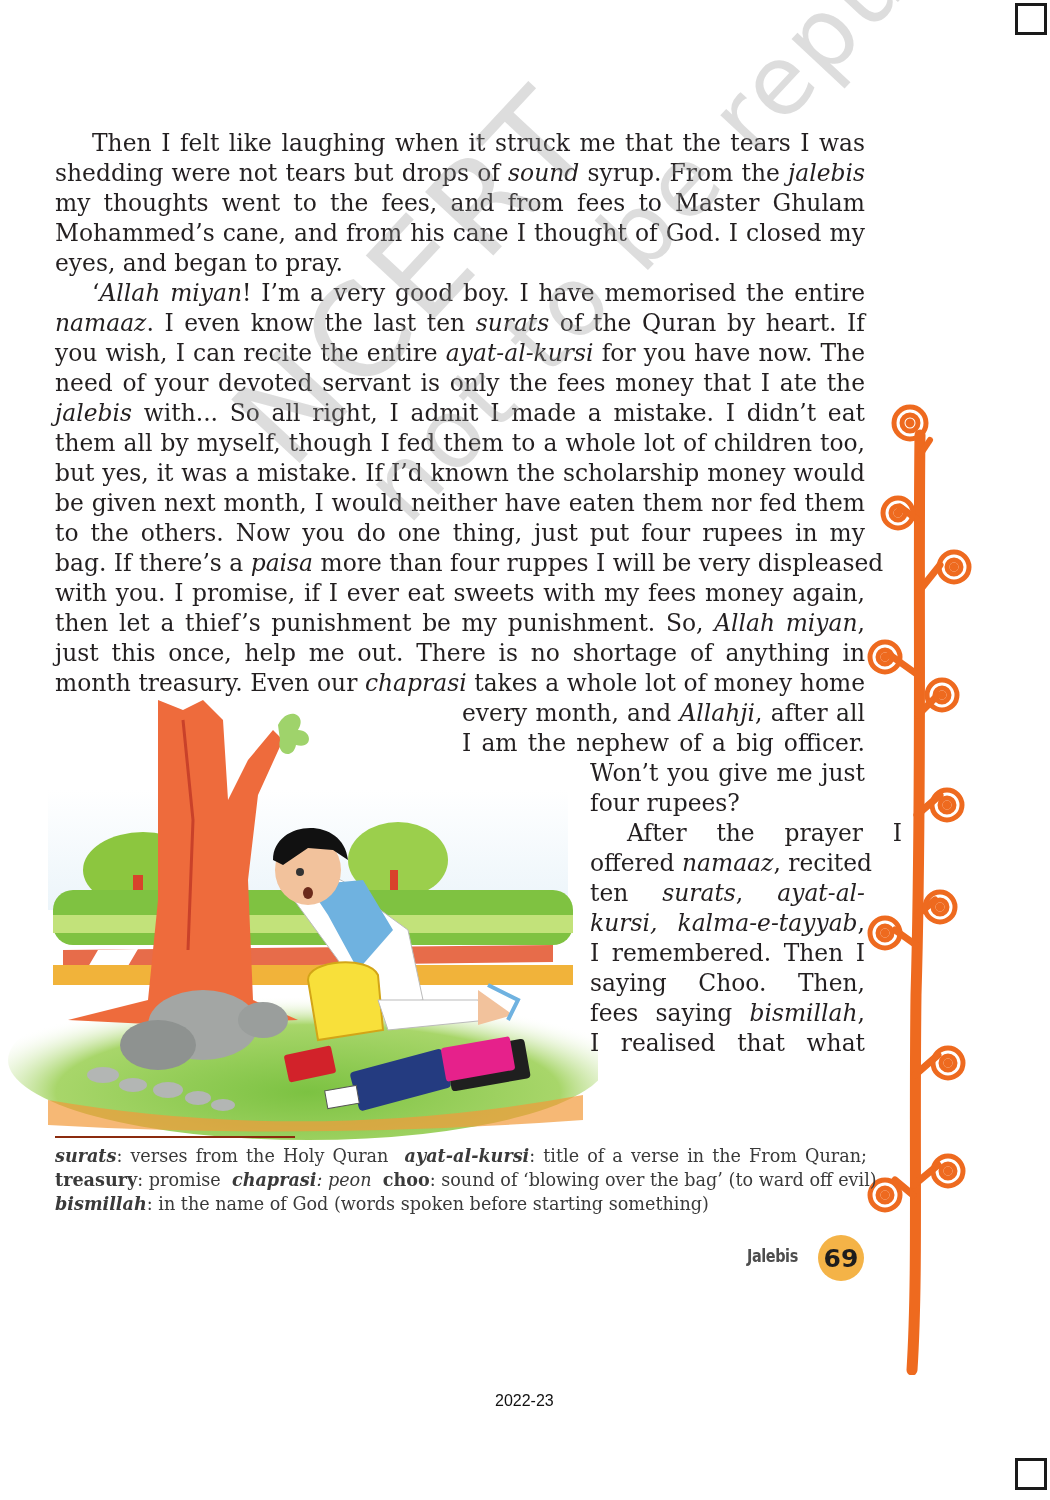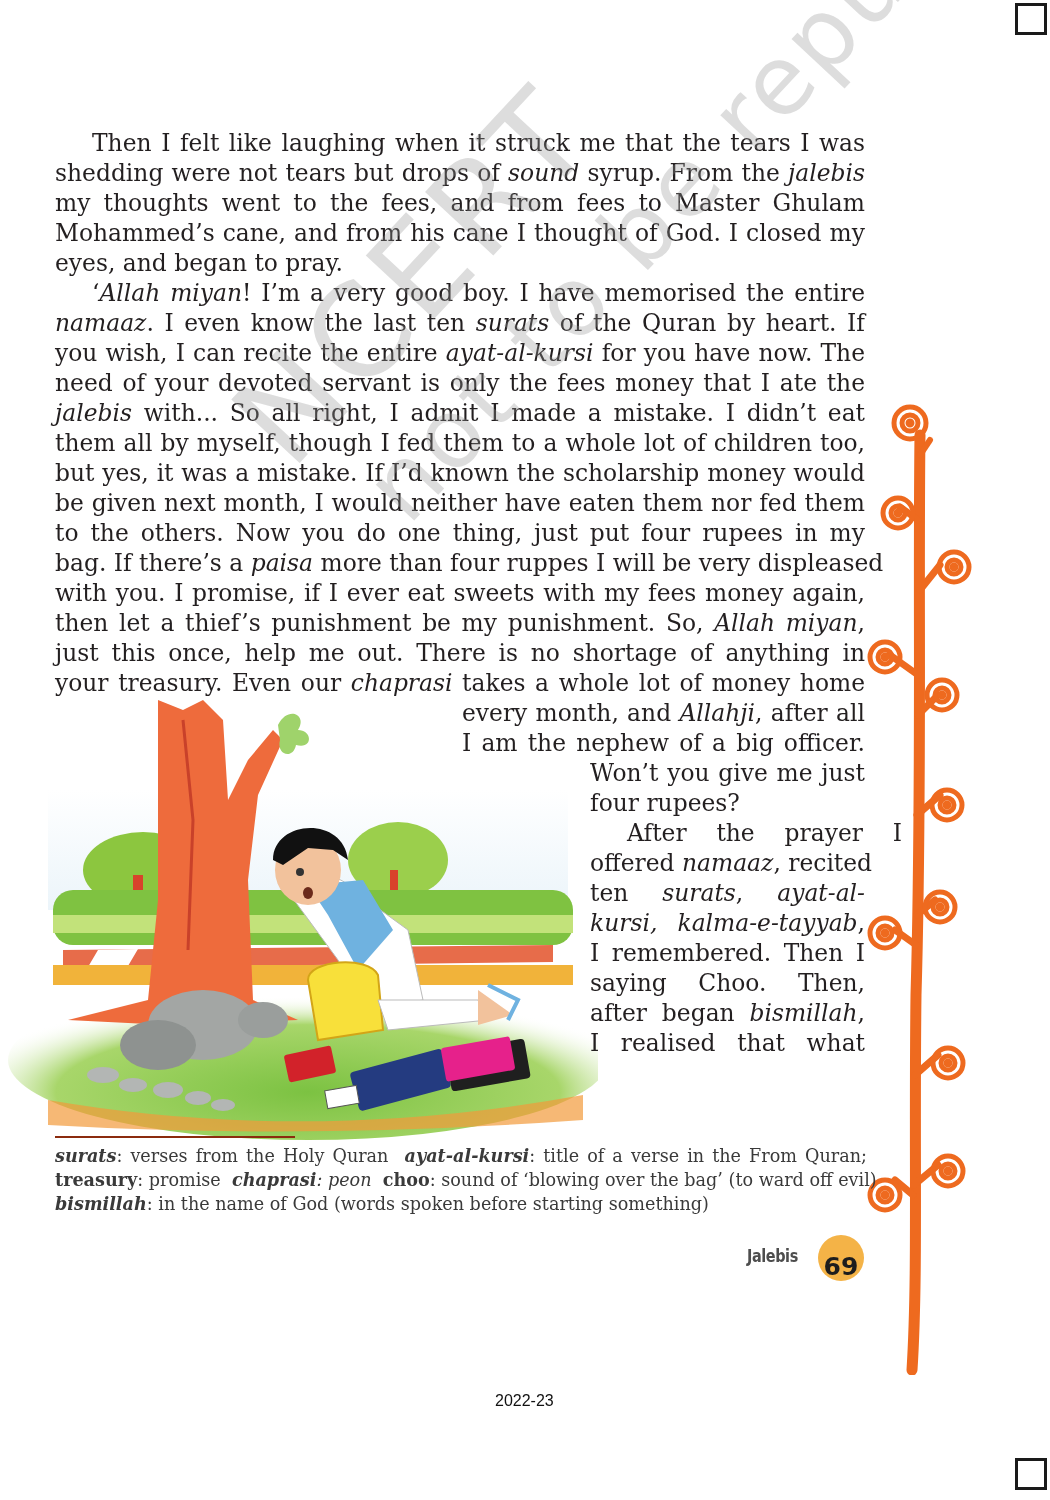--- a/index.html
+++ b/index.html
@@ -22,21 +22,21 @@
   .illustration { position: absolute; left: 8px; top: 700px; width: 590px; height: 440px; z-index: 1; }
 
   .rule { position: absolute; left: 55px; top: 1136px; width: 240px; height: 2px; background: #8b2b0e; z-index: 3; }
   .glossary { position: absolute; left: 55px; top: 1144px; width: 812px; font-family: "DejaVu Serif", serif; font-size: 17.6px; line-height: 23px; color: #3a3a3a; z-index: 3; }
   .gl-line { display: block; white-space: nowrap; text-align: justify; text-align-last: justify; }
   .gl-line.last { text-align-last: left; }
   .gl-term { font-weight: bold; }
   .gl-term.it { font-style: italic; }
 
   .footer-chapter { position: absolute; left: 747px; top: 1246px; font-family: "DejaVu Sans", sans-serif; font-weight: bold; font-size: 17px; color: #4d4d4d; letter-spacing: -0.5px; transform: scaleX(0.85); transform-origin: left center; }
-  .page-num { position: absolute; left: 818px; top: 1235px; width: 46px; height: 46px; border-radius: 50%; background: #f4b347; display: flex; align-items: flex-end; justify-content: center; font-family: "DejaVu Sans", sans-serif; font-weight: bold; font-size: 25px; color: #1d1d1d; }
+  .page-num { position: absolute; left: 818px; top: 1235px; width: 46px; height: 46px; border-radius: 50%; background: #f4b347; display: flex; align-items: center; justify-content: center; font-family: "DejaVu Sans", sans-serif; font-weight: bold; font-size: 25px; color: #1d1d1d; }
   .year { position: absolute; left: 495px; top: 1392px; font-family: "Liberation Sans", sans-serif; font-size: 16px; color: #111; }
 
   .vine { position: absolute; left: 860px; top: 395px; width: 120px; height: 980px; z-index: 2; }
 </style>
 </head>
 <body>
 
 <div class="corner-mark corner-top"></div>
 <div class="corner-mark corner-bottom"></div>
 
@@ -124,32 +124,32 @@
     <span class="line"><span>need of your devoted servant is only the fees money that I ate the</span></span>
     <span class="line"><i>jalebis</i><span> with... So all right, I admit I made a mistake. I didn’t eat</span></span>
     <span class="line"><span>them all by myself, though I fed them to a whole lot of children too,</span></span>
     <span class="line"><span>but yes, it was a mistake. If I’d known the scholarship money would</span></span>
     <span class="line"><span>be given next month, I would neither have eaten them nor fed them</span></span>
     <span class="line"><span>to the others. Now you do one thing, just put four rupees in my</span></span>
     <span class="line"><span>bag. If there’s a </span><i>paisa</i><span> more than four ruppes I will be very displeased</span></span>
     <span class="line"><span>with you. I promise, if I ever eat sweets with my fees money again,</span></span>
     <span class="line"><span>then let a thief’s punishment be my punishment. So, </span><i>Allah miyan</i><span>,</span></span>
     <span class="line"><span>just this once, help me out. There is no shortage of anything in</span></span>
-    <span class="line"><span>your treasury. Even our </span><i>chaprasi</i><span> takes a whole lot of money home</span></span>
+    <span class="line"><span>month treasury. Even our </span><i>chaprasi</i><span> takes a whole lot of money home</span></span>
     <span class="line" style="margin-left: 407px; width: 403px;"><span>every month, and </span><i>Allahji</i><span>, after all</span></span>
     <span class="line" style="margin-left: 407px; width: 403px;"><span>I am the nephew of a big officer.</span></span>
     <span class="line" style="margin-left: 535px; width: 275px;"><span>Won’t you give me just</span></span>
     <span class="line last" style="margin-left: 535px; width: 275px;"><span>four rupees?</span></span>
     <span class="line indent" style="margin-left: 535px; width: 275px;"><span>After the prayer I</span></span>
     <span class="line" style="margin-left: 535px; width: 275px;"><span>offered </span><i>namaaz</i><span>, recited</span></span>
     <span class="line" style="margin-left: 535px; width: 275px;"><span>ten </span><i>surats</i><span>, </span><i>ayat-al-</i></span>
     <span class="line" style="margin-left: 535px; width: 275px;"><i>kursi, kalma-e-tayyab</i><span>,</span></span>
     <span class="line" style="margin-left: 535px; width: 275px;"><span>I remembered. Then I</span></span>
     <span class="line" style="margin-left: 535px; width: 275px;"><span>saying Choo. Then,</span></span>
-    <span class="line" style="margin-left: 535px; width: 275px;"><span>after began </span><i>bismillah</i><span>,</span></span>
+    <span class="line" style="margin-left: 535px; width: 275px;"><span>fees saying </span><i>bismillah</i><span>,</span></span>
     <span class="line" style="margin-left: 535px; width: 275px;"><span>I realised that what</span></span>
   </div>
 
 <svg class="vine" viewBox="0 0 120 980" xmlns="http://www.w3.org/2000/svg">
   <g stroke="#ee6a1f" fill="none" stroke-linecap="round">
     <path d="M60 40 C58 200 62 400 56 600 C54 760 58 880 52 975" stroke-width="11"></path>
     <path d="M60 60 L70 45" stroke-width="6"></path>
     <path d="M58 125 L40 112" stroke-width="7"></path>
     <path d="M60 195 L80 170" stroke-width="7"></path>
     <path d="M58 280 L30 260" stroke-width="7"></path>

